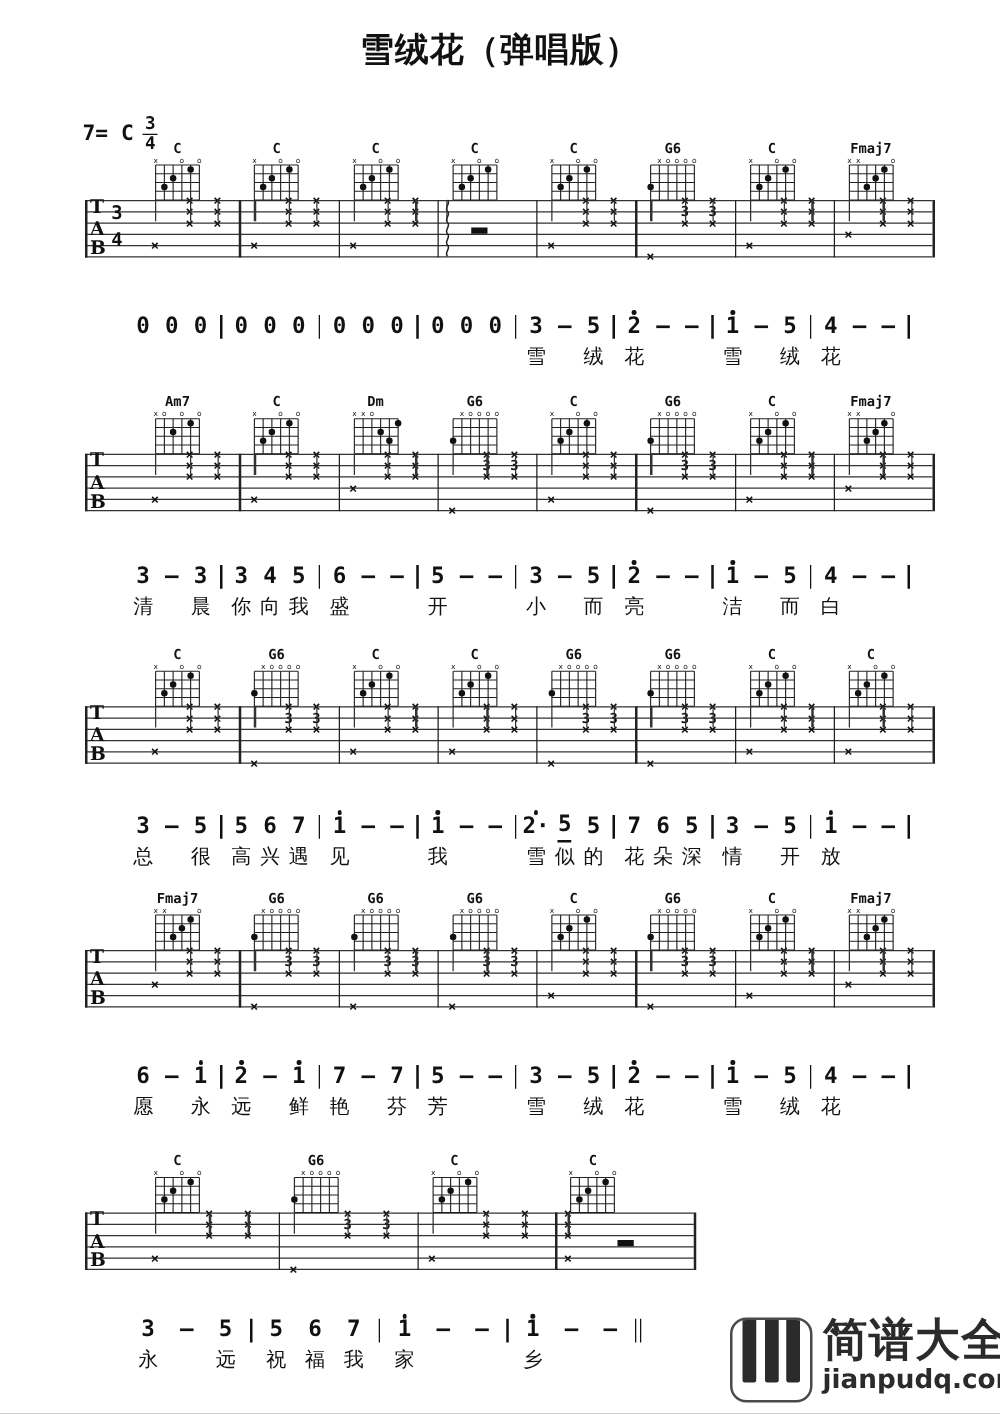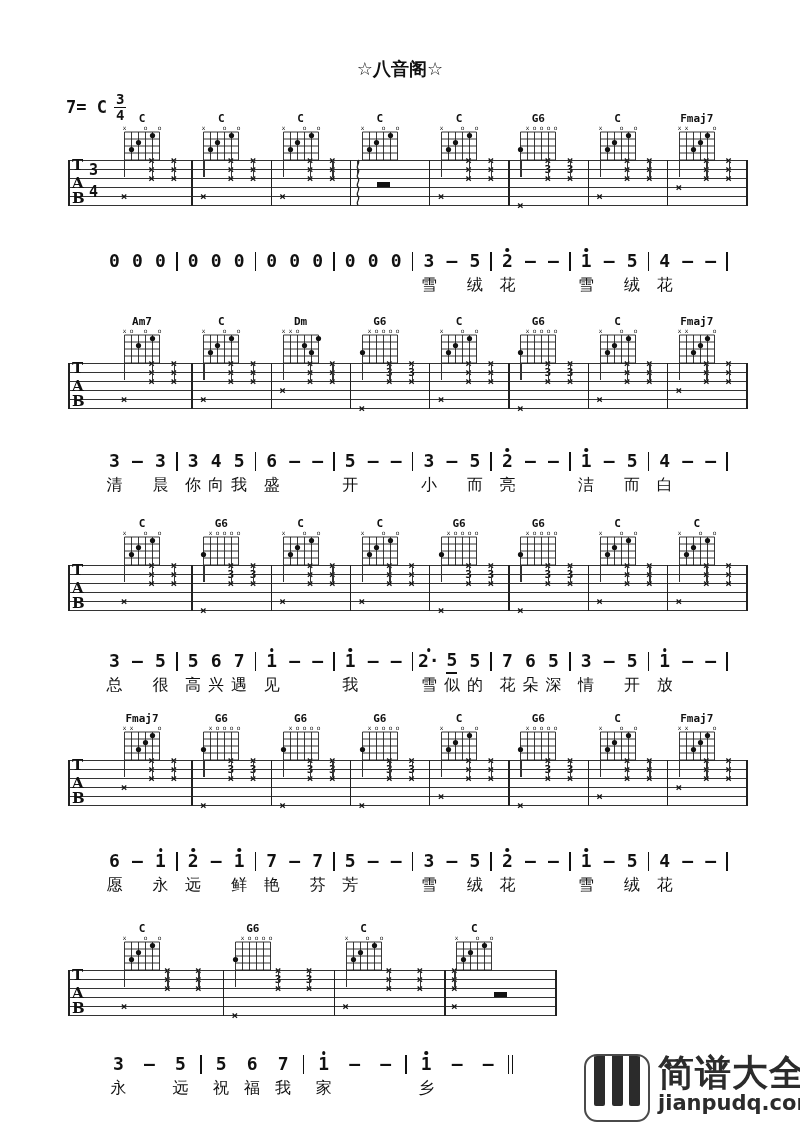--- a/index.html
+++ b/index.html
@@ -50,21 +50,21 @@
            position:relative;overflow:hidden;}
   #wm-icon .key{position:absolute;top:0;width:11px;height:50px;background:#2b2b2b;border-radius:0 0 2px 2px;}
   #wm-text{display:flex;flex-direction:column;}
   #wm-title{font-size:36px;font-weight:bold;color:#2b2b2b;line-height:1.05;letter-spacing:1px;}
   #wm-url{font-size:21px;font-weight:bold;color:#2b2b2b;line-height:1.1;}
 </style>
 </head>
 <body>
 
 <div id="page">
-  <div id="subtitle">☆八音阁☆</div>
+  <div id="title">雪绒花（弹唱版）</div>
   <div id="keysig">
     <span>7= C</span>
     <span class="frac">
       <span class="num">3</span>
       <span class="den">4</span>
     </span>
   </div>
 
   <div id="systems">
       <div class="system" style="top: 113px;">

